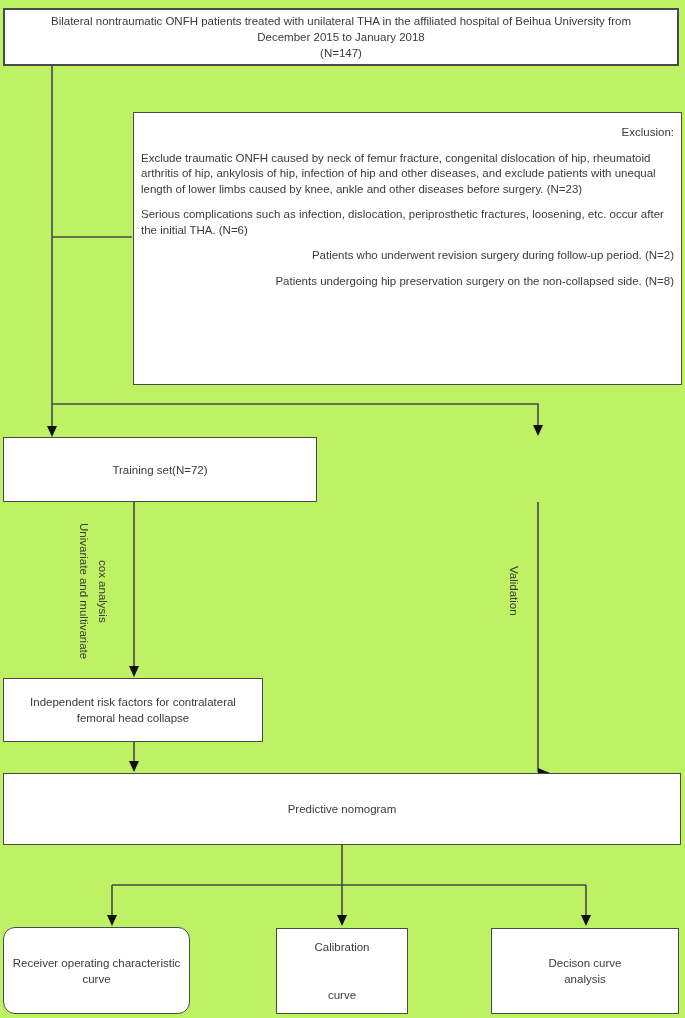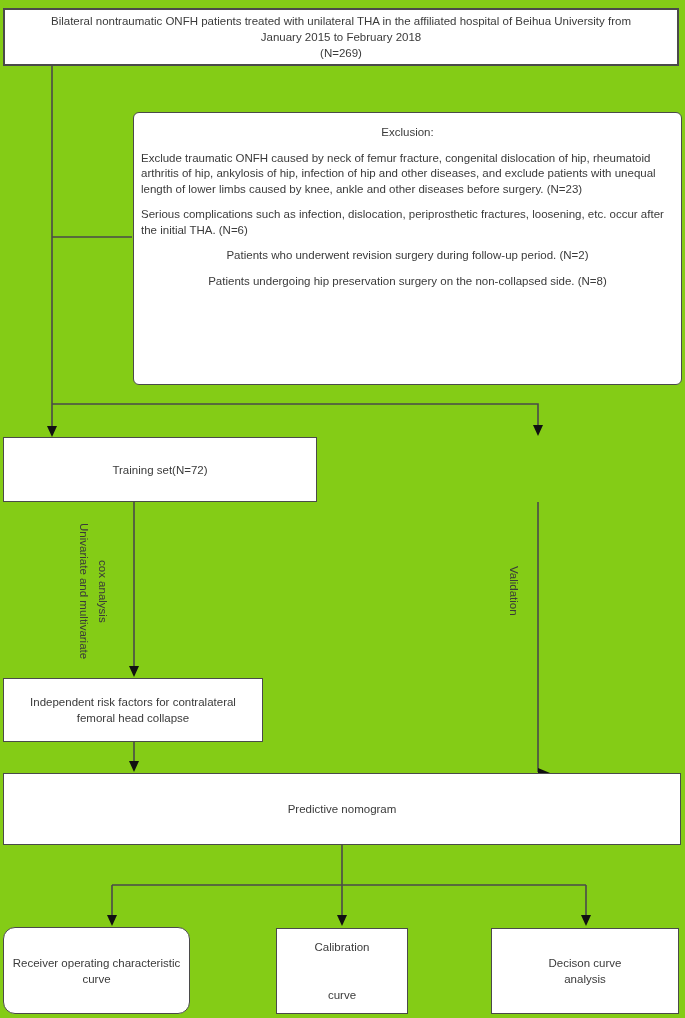--- a/index.html
+++ b/index.html
@@ -1,19 +1,19 @@
 <!DOCTYPE html>
 <html><head>
 <meta charset="utf-8">
 <style>
   html,body{margin:0;padding:0;background:#fff;}
   #stage{
     position:relative;
     width:685px;height:1018px;
-    background:#84cc16;
+    background:#bef264;
     font-family:"Liberation Sans", sans-serif;
     color:#3a3a3a;
     overflow:hidden;
   }
   .box{
     position:absolute;
     box-sizing:border-box;
     border:1.5px solid #4a4a4a;
     background:#fff;
     display:flex;
@@ -25,26 +25,25 @@
     line-height:16px;
   }
   #title-box{
     left:3px;top:8px;width:676px;height:58px;
     border-width:2px;
     line-height:16px;
     padding:0 6px;
   }
   #exclusion-box{
     left:133px;top:112px;width:549px;height:273px;
-    align-items:center;
+    align-items:flex-end;
     justify-content:flex-start;
     text-align:left;
     padding:12px 7px 0 7px;
     line-height:15.5px;
-    border-radius:6px;
   }
   #exclusion-box p{margin:0 0 10px 0;}
   #training-box{left:3px;top:437px;width:314px;height:65px;}
   #validation-box{left:407px;top:436px;width:262px;height:66px;}
   #risk-box{left:3px;top:678px;width:260px;height:64px;}
   #nomogram-box{left:3px;top:773px;width:678px;height:72px;}
   #roc-box{left:3px;top:927px;width:187px;height:87px;border-radius:12px;}
   #calibration-box{left:276px;top:928px;width:132px;height:86px;gap:32px;}
   #decision-box{left:491px;top:928px;width:188px;height:86px;}
   .vlabel{
@@ -88,22 +87,22 @@
     <polygon class="ahead" points="538,768 538,778 550,773"></polygon>
 
     <path class="cline" d="M342 845 V885 M112 885 H586 M112 885 V916 M342 885 V916 M586 885 V916"></path>
     <polygon class="ahead" points="107,915 117,915 112,926"></polygon>
     <polygon class="ahead" points="337,915 347,915 342,926"></polygon>
     <polygon class="ahead" points="581,915 591,915 586,926"></polygon>
   </svg>
 
   <div class="box" id="title-box">
     <div>Bilateral nontraumatic ONFH patients treated with unilateral THA in the affiliated hospital of Beihua University from</div>
-    <div>January 2015 to February 2018</div>
-    <div>(N=269)</div>
+    <div>December 2015 to January 2018</div>
+    <div>(N=147)</div>
   </div>
 
   <div class="box" id="exclusion-box">
     <p>Exclusion:</p>
     <p>Exclude traumatic ONFH caused by neck of femur fracture, congenital dislocation of hip, rheumatoid arthritis of hip, ankylosis of hip, infection of hip and other diseases, and exclude patients with unequal length of lower limbs caused by knee, ankle and other diseases before surgery. (N=23)</p>
     <p>Serious complications such as infection, dislocation, periprosthetic fractures, loosening, etc. occur after the initial THA. (N=6)</p>
     <p>Patients who underwent revision surgery during follow-up period. (N=2)</p>
     <p>Patients undergoing hip preservation surgery on the non-collapsed side. (N=8)</p>
   </div>
 

